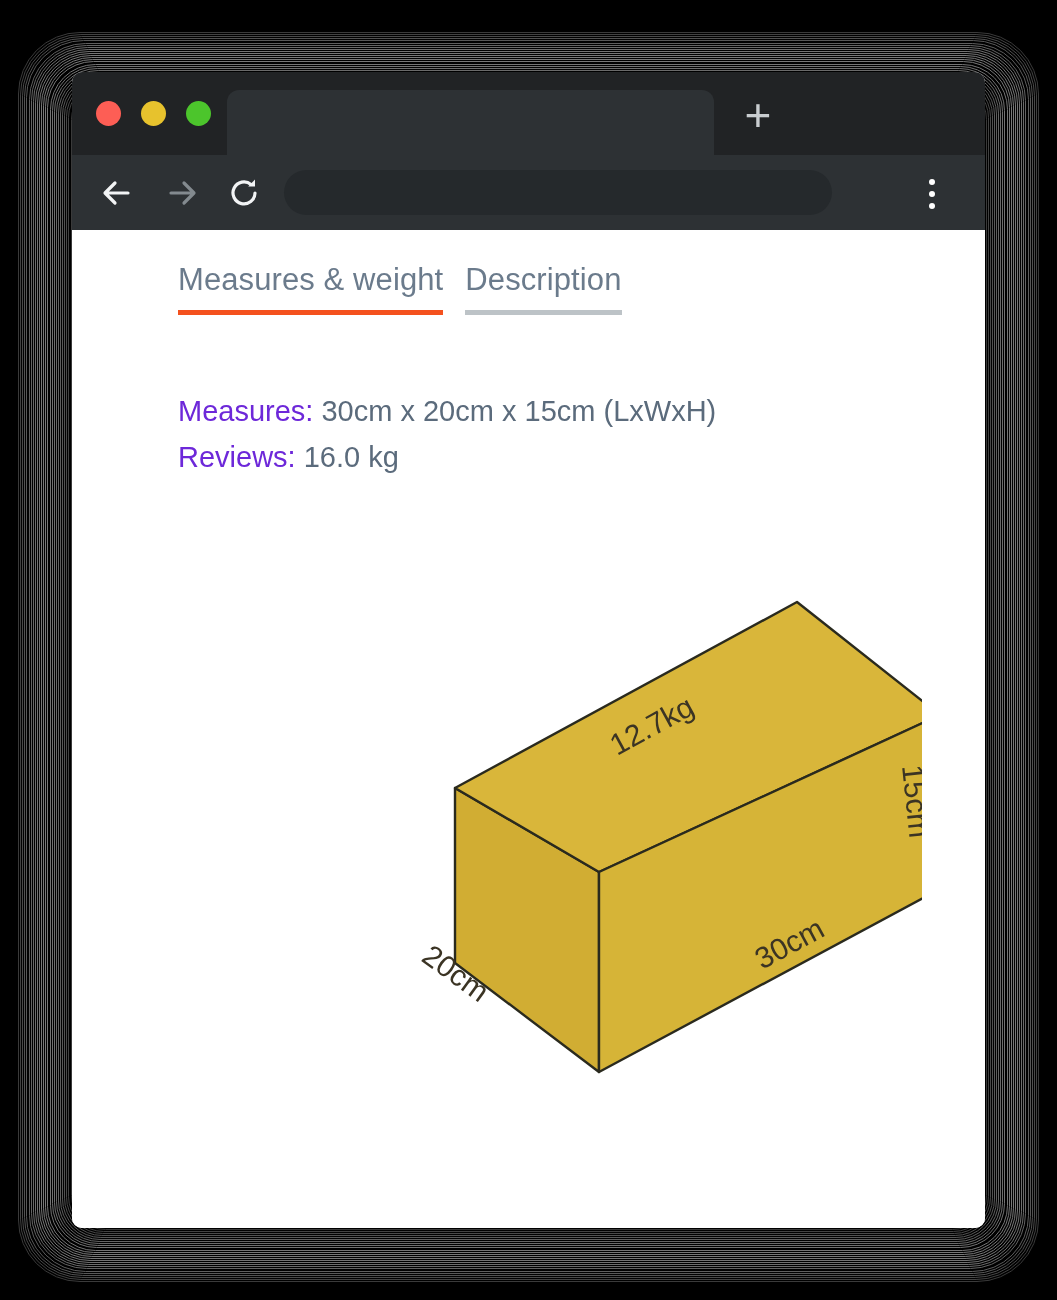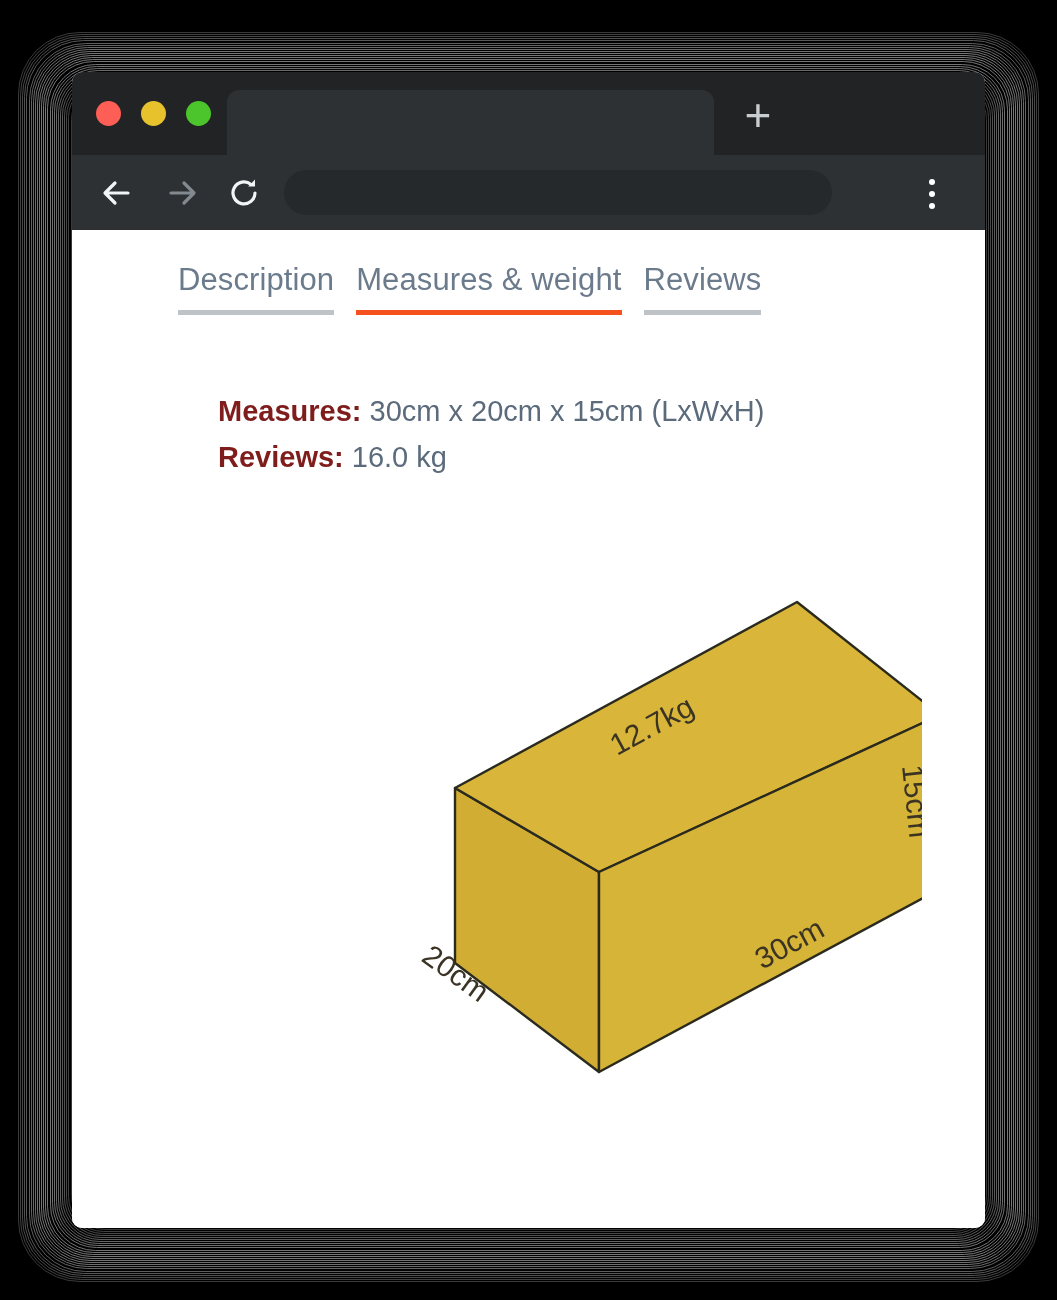--- a/index.html
+++ b/index.html
@@ -154,23 +154,22 @@
 
   #spec-block {
     position: absolute;
     left: 106px;
     top: 158px;
     font-size: 29px;
     color: #5b6b7c;
     line-height: 46px;
   }
   #spec-block .spec-key {
-    font-weight: bold;
-    color: #7f1d1d;
-    margin-left: 40px;
+    font-weight: normal;
+    color: #6d28d9;
   }
 
   
   #box-figure {
     position: absolute;
     left: 290px;
     top: 340px;
     width: 560px;
     height: 520px;
   }
@@ -251,23 +250,22 @@
     <div id="menu-button">
       <span class="menu-dot"></span>
       <span class="menu-dot"></span>
       <span class="menu-dot"></span>
     </div>
   </div>
 
   <div id="page-viewport">
 
     <div id="product-tabs">
+        <div class="product-tab active">Measures &amp; weight</div>
         <div class="product-tab">Description</div>
-        <div class="product-tab active">Measures &amp; weight</div>
-        <div class="product-tab">Reviews</div>
       </div>
 
     <div id="spec-block">
         <div><span class="spec-key">Measures:</span><span> 30cm x 20cm x 15cm (LxWxH)</span></div>
         <div><span class="spec-key">Reviews:</span><span> 16.0 kg</span></div>
       </div>
 
     <div id="box-figure">
       <svg width="560" height="520" viewBox="0 0 560 520">
 

